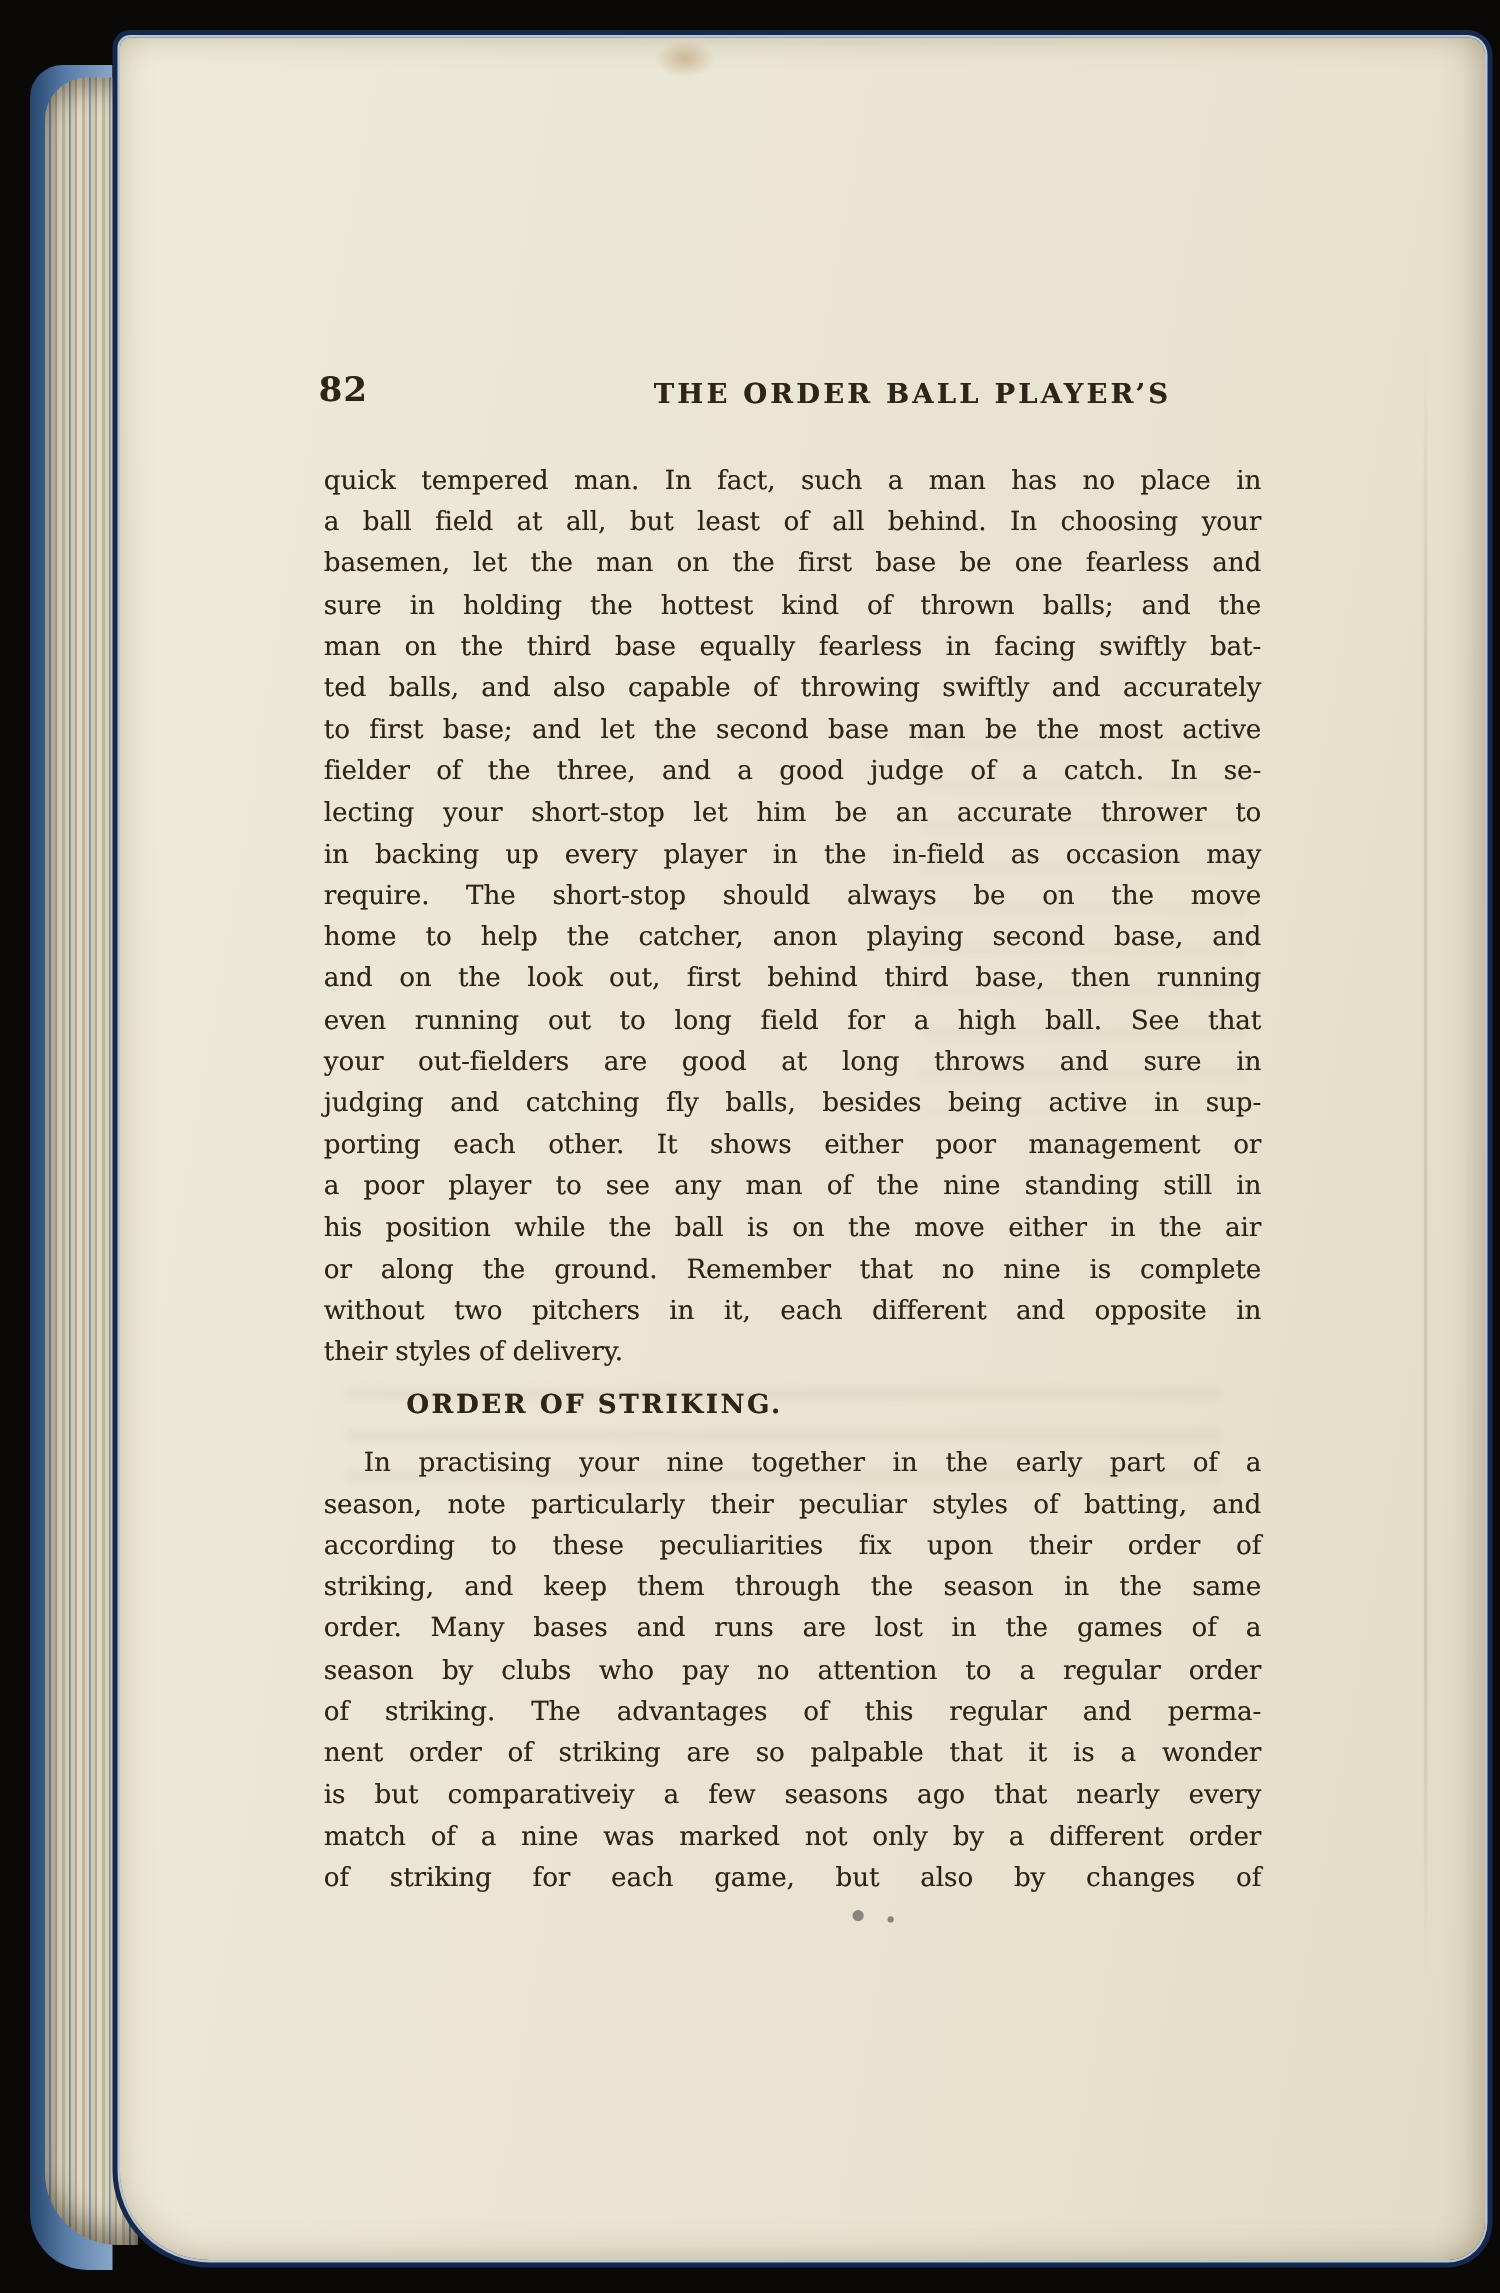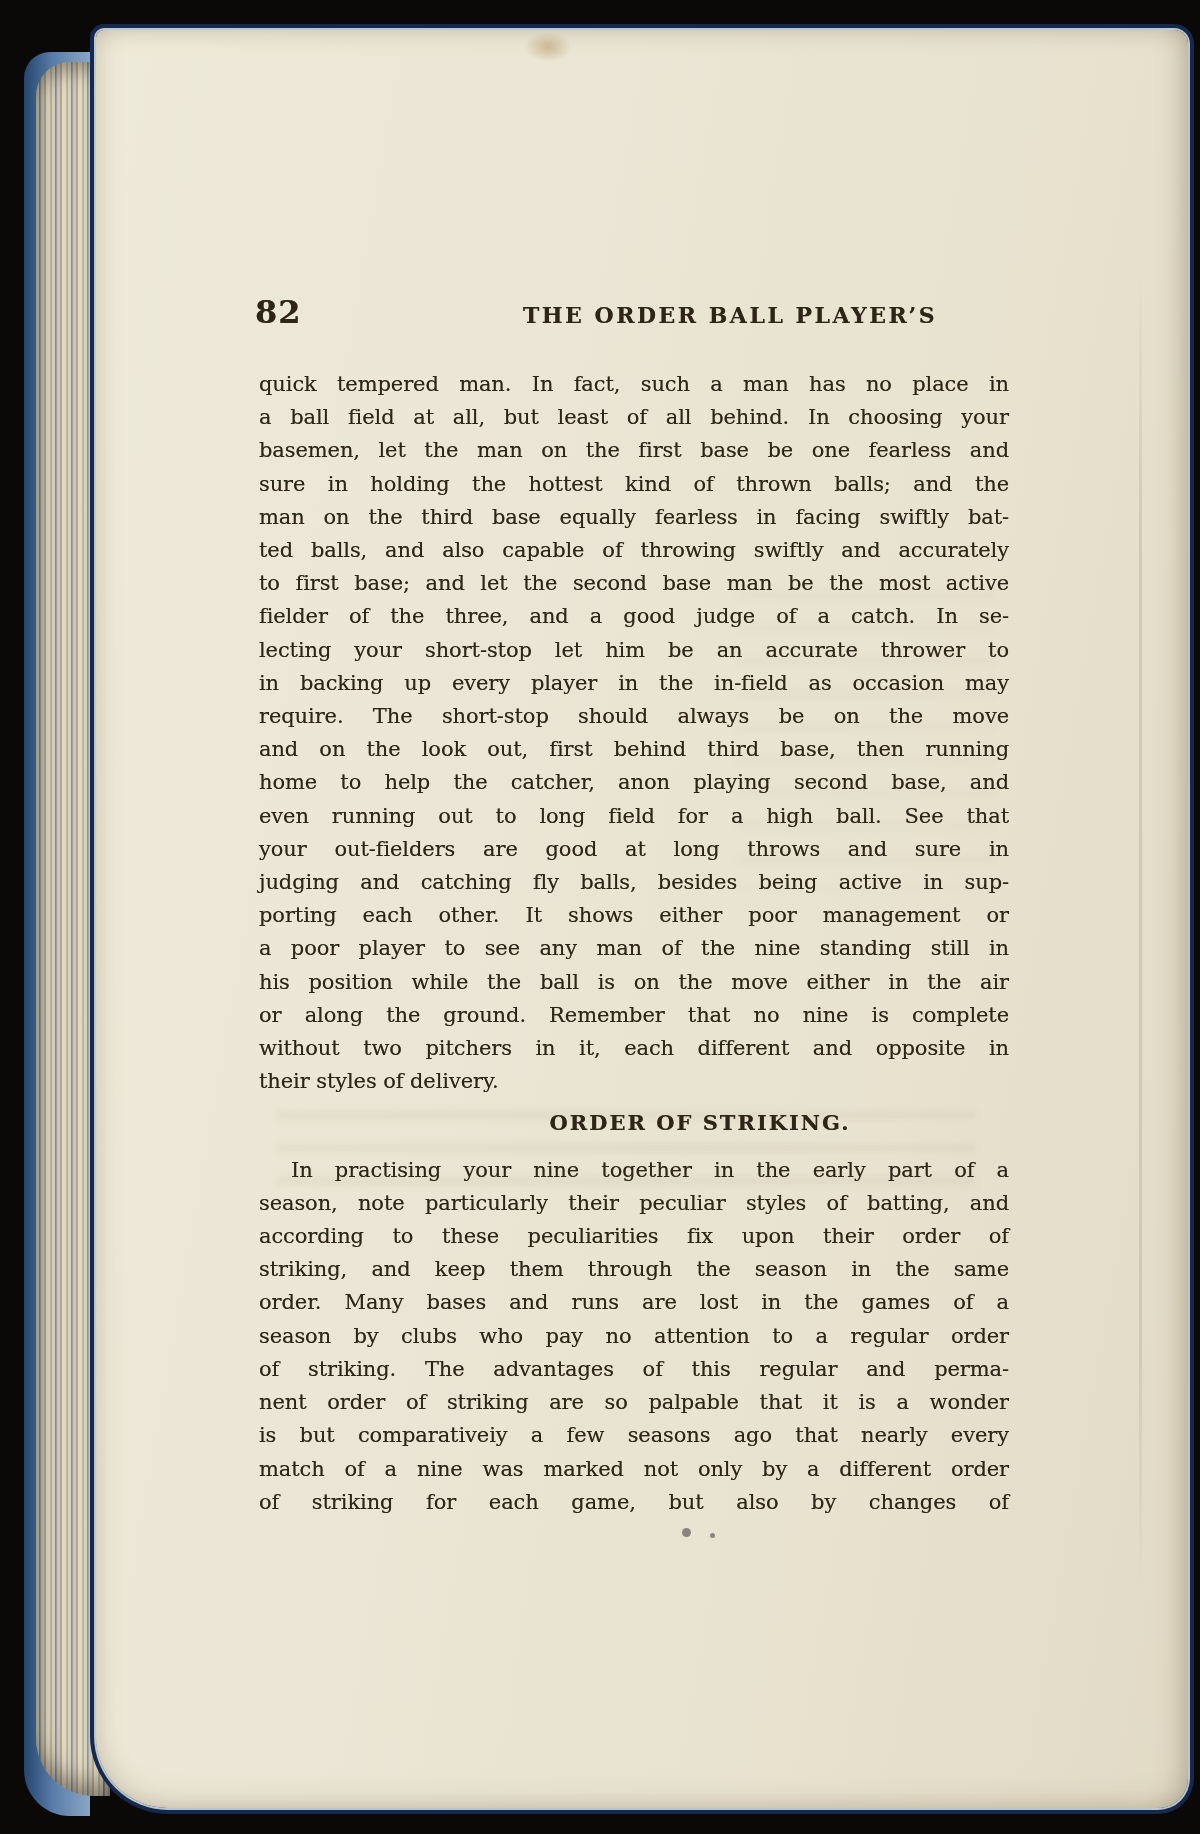--- a/index.html
+++ b/index.html
@@ -64,34 +64,34 @@
 
   .text-block {
     position:absolute; left:163px; top:266px; width:750px;
     color:#2e2518;
     font-size:21px; line-height:33.2px;
     text-shadow:0 0 .5px rgba(46,37,24,.55);
   }
   .header { position:relative; height:46px; }
   .page-num {
     position:absolute; left:-4px; top:0;
-    font-size:32px; font-weight:bold; letter-spacing:1px;
+    font-size:27px; font-weight:bold; letter-spacing:1px;
   }
   .running-title {
     position:absolute; left:50%; top:3px; white-space:nowrap;
     transform:translateX(calc(-50% + 96px));
     font-size:22px; font-weight:bold; letter-spacing:2.5px;
   }
   .para { margin:0; }
   .para1 { margin-top:26px; }
   .tline { text-align:justify; text-align-last:justify; letter-spacing:-.1px; }
   .para-endshort .tline:last-child { text-align-last:left; }
   .para-indent .tline:first-child { text-indent:32px; }
   .section-heading {
-    margin:8px 0 14px 0; text-align:center;
+    margin:8px 0 14px 0; text-align:left;
     transform:translateX(66px);
     font-size:21px; font-weight:bold; letter-spacing:2px;
     white-space:nowrap;
   }
 </style>
 </head>
 <body>
 
 <div class="scene">
   <div class="cover-edge"></div>
@@ -116,22 +116,22 @@
           <div class="tline">a ball field at all, but least of all behind.  In choosing your</div>
           <div class="tline">basemen, let the man on the first base be one fearless and</div>
           <div class="tline">sure in holding the hottest kind of thrown balls; and the</div>
           <div class="tline">man on the third base equally fearless in facing swiftly bat-</div>
           <div class="tline">ted balls, and also capable of throwing swiftly and accurately</div>
           <div class="tline">to first base; and let the second base man be the most active</div>
           <div class="tline">fielder of the three, and a good judge of a catch.  In se-</div>
           <div class="tline">lecting your short-stop let him be an accurate thrower to</div>
           <div class="tline">in backing up every player in the in-field as occasion may</div>
           <div class="tline">require.  The short-stop should always be on the move</div>
+          <div class="tline">home to help the catcher, anon playing second base, and</div>
           <div class="tline">and on the look out, first behind third base, then running</div>
-          <div class="tline">home to help the catcher, anon playing second base, and</div>
           <div class="tline">even running out to long field for a high ball.  See that</div>
           <div class="tline">your out-fielders are good at long throws and sure in</div>
           <div class="tline">judging and catching fly balls, besides being active in sup-</div>
           <div class="tline">porting each other.  It shows either poor management or</div>
           <div class="tline">a poor player to see any man of the nine standing still in</div>
           <div class="tline">his position while the ball is on the move either in the air</div>
           <div class="tline">or along the ground.  Remember that no nine is complete</div>
           <div class="tline">without two pitchers in it, each different and opposite in</div>
           <div class="tline">their styles of delivery.</div>
         </div>

